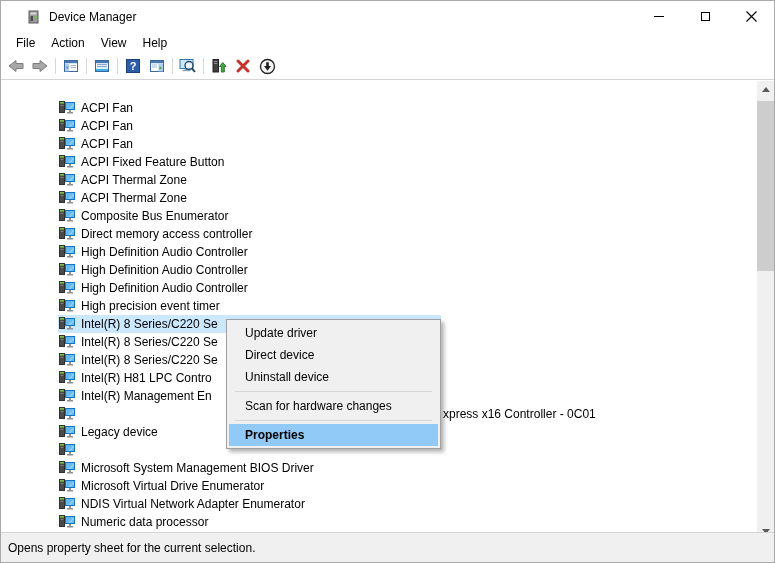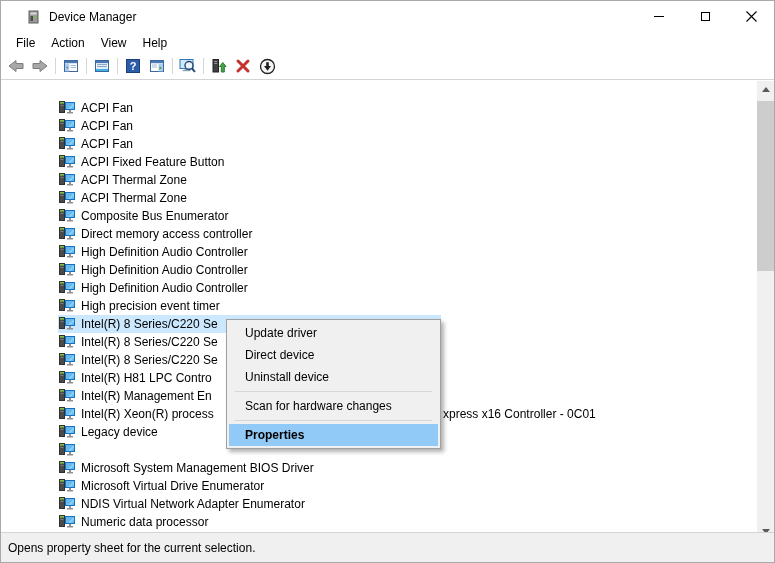--- a/index.html
+++ b/index.html
@@ -402,21 +402,20 @@
           <span class="row-icon"><svg width="16" height="13" viewBox="0 0 16 13">
               <rect x="0.5" y="0.5" width="5" height="11" fill="#4a4a4a" stroke="#303030"></rect>
               <rect x="1" y="1" width="4" height="1.6" fill="#7dc243"></rect>
               <rect x="1.5" y="4" width="3" height="0.8" fill="#8a8a8a"></rect>
               <rect x="6" y="1" width="10" height="8" fill="#1573c4"></rect>
               <rect x="7" y="2" width="8" height="6" fill="#64b9ef"></rect>
               <polygon points="9,8 15,2 15,4.5 11.5,8" fill="#8fd0f5"></polygon>
               <rect x="10" y="9" width="2" height="2" fill="#8f8f8f"></rect>
               <rect x="8" y="11" width="6" height="1.5" fill="#8f8f8f"></rect>
             </svg></span>
-          <span class="row-label">Intel(R) Xeon(R) process</span>
           <span class="row-label-right">xpress x16 Controller - 0C01</span>
         </div>
         <div class="tree-row">
           <span class="row-icon"><svg width="16" height="13" viewBox="0 0 16 13">
               <rect x="0.5" y="0.5" width="5" height="11" fill="#4a4a4a" stroke="#303030"></rect>
               <rect x="1" y="1" width="4" height="1.6" fill="#7dc243"></rect>
               <rect x="1.5" y="4" width="3" height="0.8" fill="#8a8a8a"></rect>
               <rect x="6" y="1" width="10" height="8" fill="#1573c4"></rect>
               <rect x="7" y="2" width="8" height="6" fill="#64b9ef"></rect>
               <polygon points="9,8 15,2 15,4.5 11.5,8" fill="#8fd0f5"></polygon>

